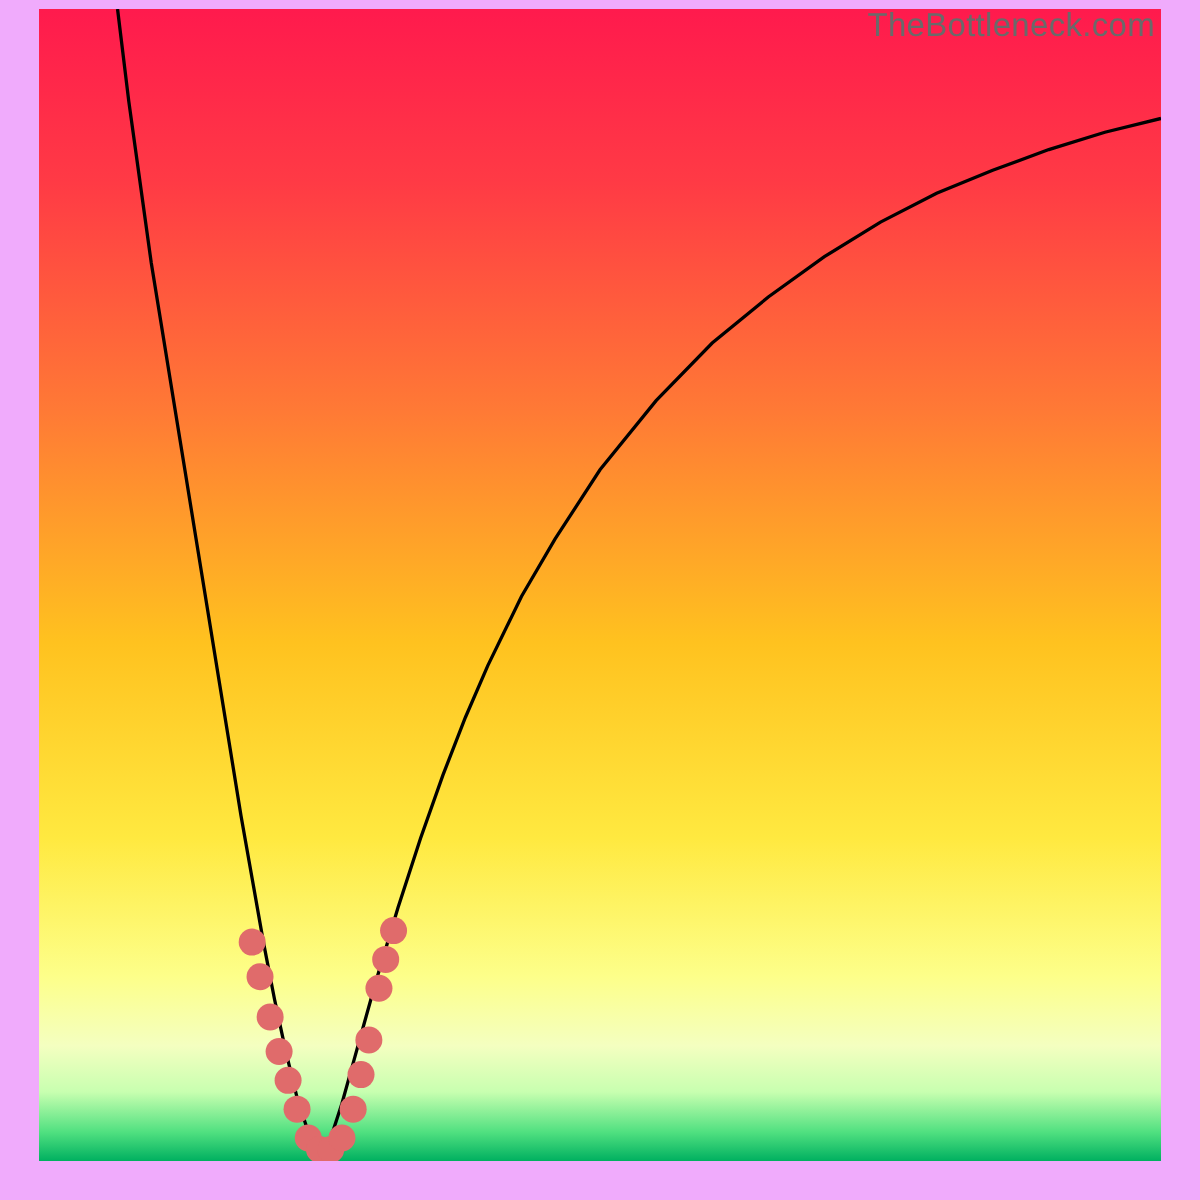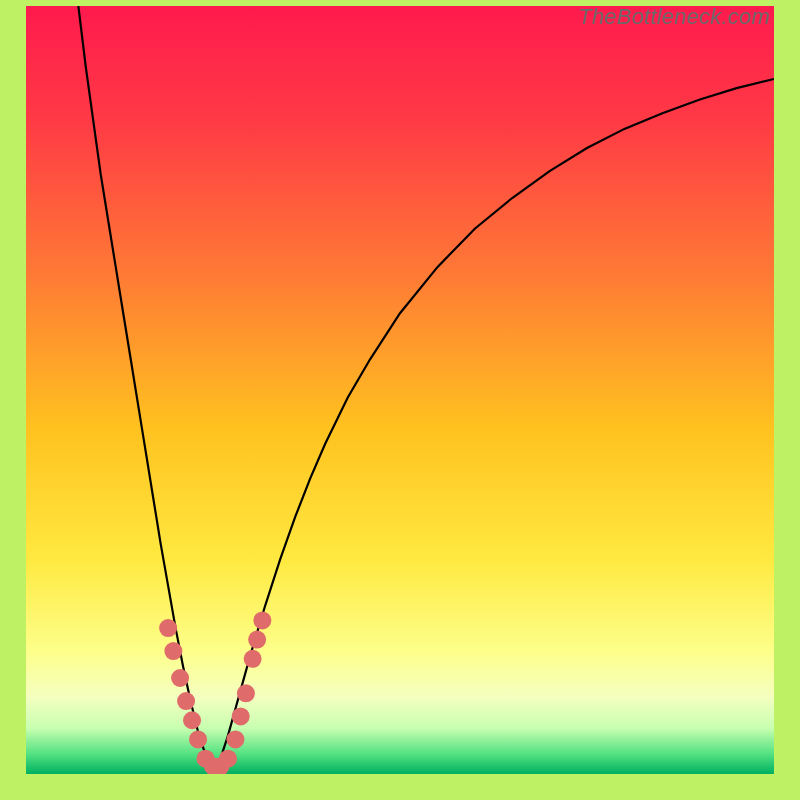--- a/index.html
+++ b/index.html
@@ -6,23 +6,22 @@
     margin: 0;
     padding: 0;
     width: 800px;
     height: 800px;
     overflow: hidden;
     font-family: Arial, sans-serif;
   }
   .frame {
     width: 800px;
     height: 800px;
-    background: #bef264;
+    background: #f0abfc;
     position: relative;
-    font-style: italic;
   }
   .plot-area {
     position: absolute;
     left: 26px;
     top: 6px;
     width: 748px;
     height: 768px;
   }
   .watermark {
     position: absolute;

